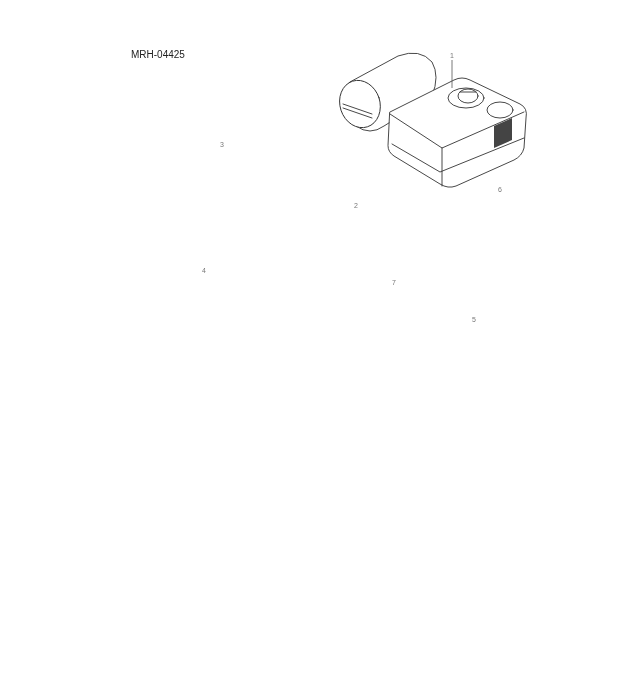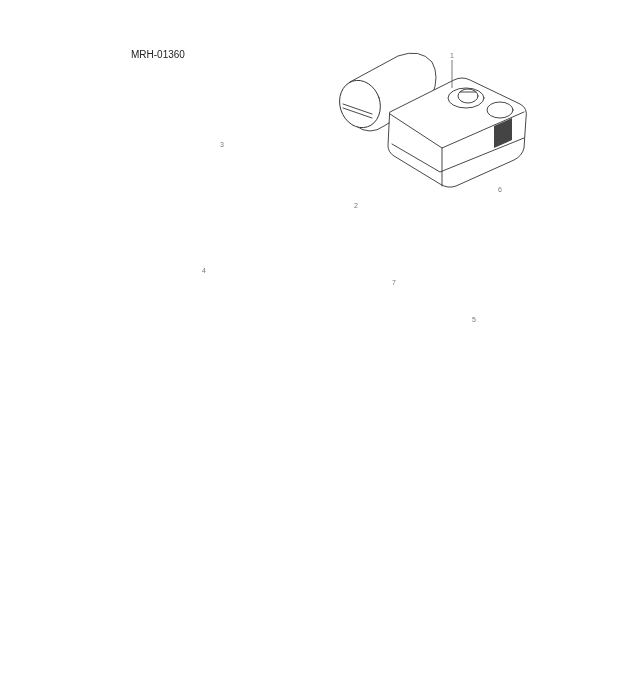--- a/index.html
+++ b/index.html
@@ -12,21 +12,21 @@
   .lt { stroke: #888; stroke-width: 0.7; fill: none; stroke-linejoin: round; }
   .ld { stroke: #555; stroke-width: 0.8; fill: none; }
   .fw { fill: #fff; }
   .dk { fill: #222; stroke: none; }
 </style>
 </head>
 <body>
 
 
 
-<div class="code">MRH-01360</div>
+<div class="code">MRH-04425</div>
 
 <svg width="634" height="688" viewBox="0 0 634 688">
 
   <g>
 
     <path class="ln fw" d="M350 82 L398 56 Q420 48 432 62 Q440 76 432 96 L384 126 Q370 136 356 126 Q340 112 345 92 Z"></path>
     <ellipse class="ln fw" cx="360" cy="104" rx="20" ry="24" transform="rotate(-18 360 104)"></ellipse>
     <path class="ln" d="M343 104 L372 114"></path>
     <path class="ln" d="M343 108 L372 118"></path>
 

